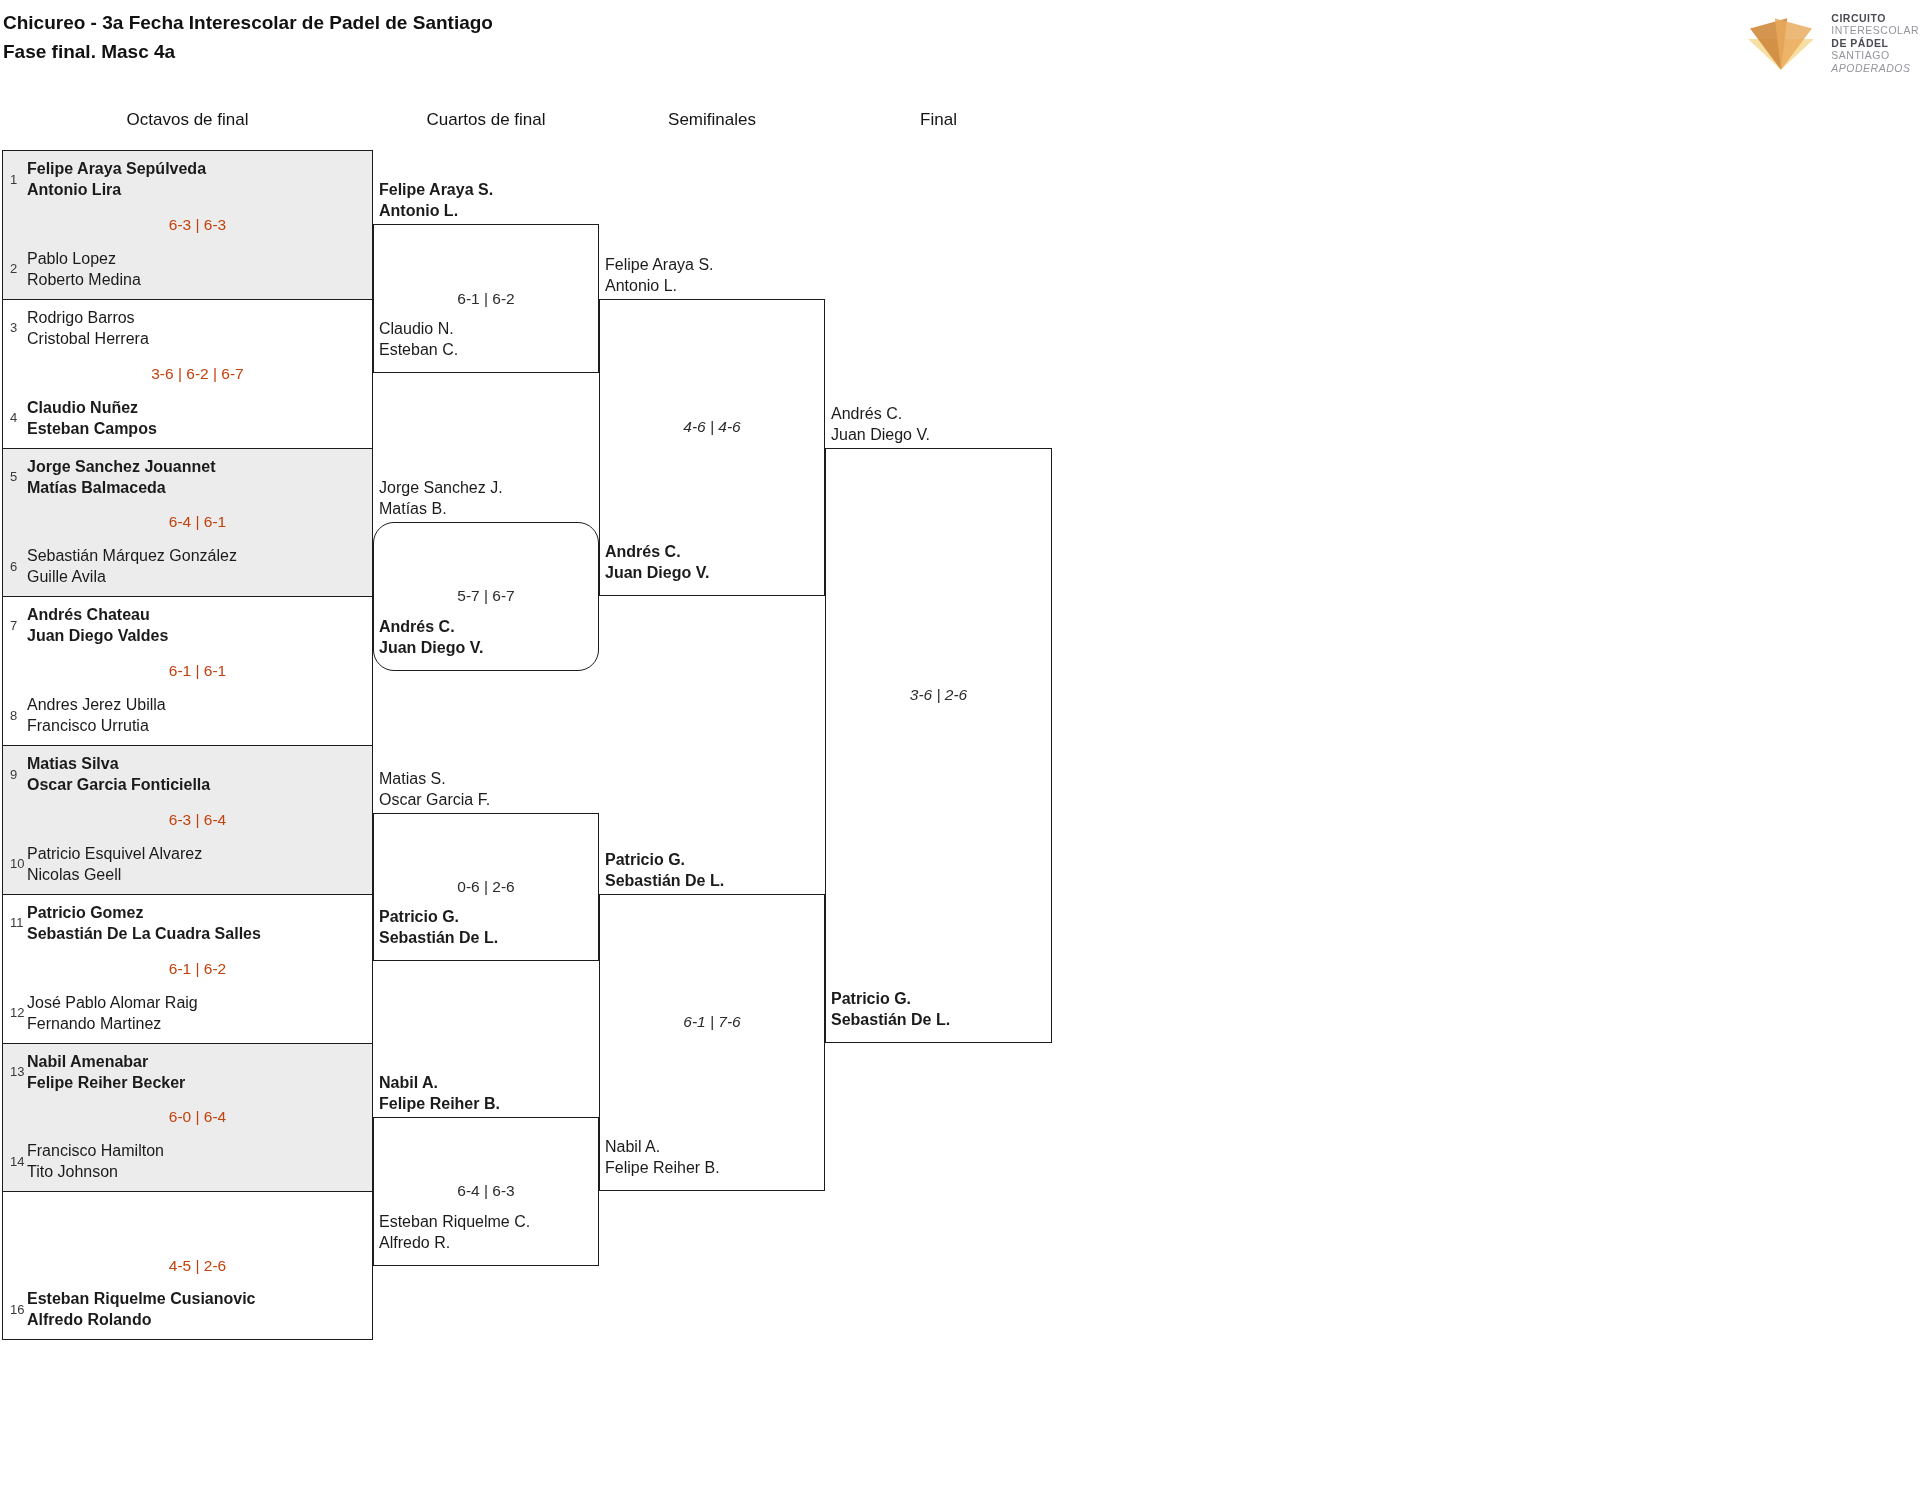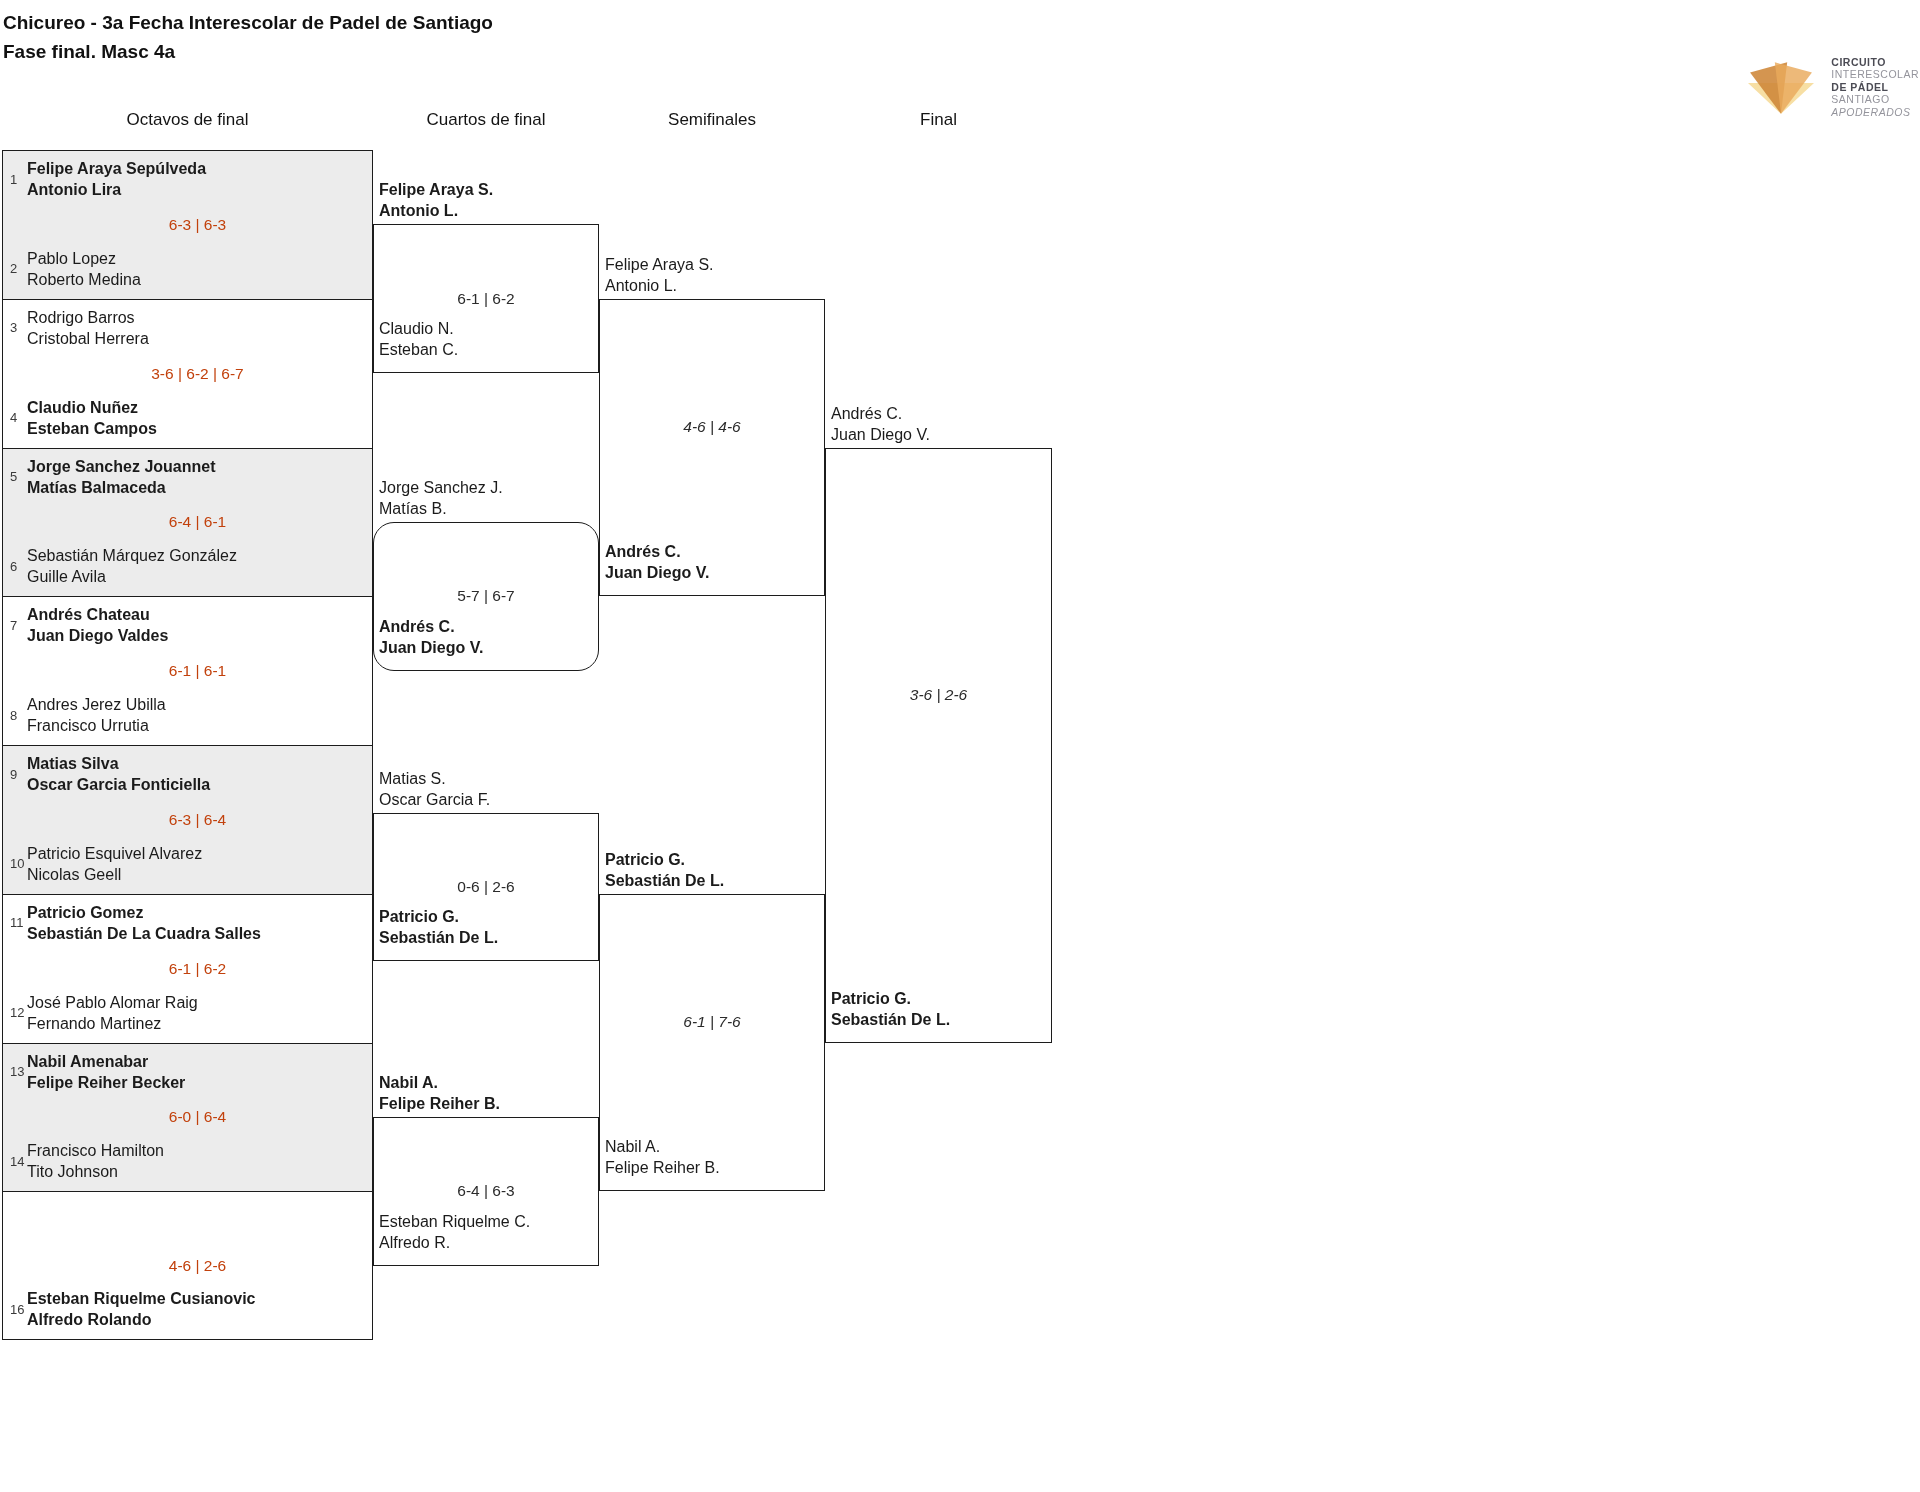--- a/index.html
+++ b/index.html
@@ -3,21 +3,21 @@
 <meta charset="utf-8">
 <style>
   html,body{margin:0;padding:0;}
   body{
     width:1920px;height:1492px;position:relative;background:#ffffff;
     font-family:"Liberation Sans","DejaVu Sans",sans-serif;color:#1b1b1b;
     overflow:hidden;
   }
   
   .title{position:absolute;left:3px;top:8px;font-size:19px;line-height:29px;font-weight:600;color:#111;}
-  .logo{position:absolute;top:12px;right:1px;display:flex;align-items:flex-start;gap:17px;margin-top:44px;}
+  .logo{position:absolute;top:12px;right:1px;display:flex;align-items:flex-start;gap:17px;}
   .logo-text{display:flex;flex-direction:column;font-size:10.5px;line-height:12.4px;letter-spacing:.5px;}
   .logo-text .dk{color:#4b4b54;font-weight:700;}
   .logo-text .gy{color:#94949c;font-weight:400;}
   .logo-text .it{font-style:italic;}
   
   .rh{position:absolute;top:110px;text-align:center;font-size:17px;font-weight:500;color:#141414;}
   
   .ocol{position:absolute;left:2px;top:150px;width:371px;}
   .om{position:relative;height:148.75px;box-sizing:border-box;
       border:1px solid #1c1c1c;border-bottom:none;background:#fff;}
@@ -190,21 +190,21 @@
     <div class="half hb">
       <span class="seed">14</span>
       <div class="names">
         <div class="line">Francisco Hamilton</div>
         <div class="line">Tito Johnson</div>
       </div>
     </div>
   </div>
 
   <div class="om">
-    <div class="mscore">4-6 | 2-6</div>
+    <div class="mscore">4-5 | 2-6</div>
     <div class="half hb">
       <span class="seed">16</span>
       <div class="names winner">
         <div class="line">Esteban Riquelme Cusianovic</div>
         <div class="line">Alfredo Rolando</div>
       </div>
     </div>
   </div>
 
 </div>

